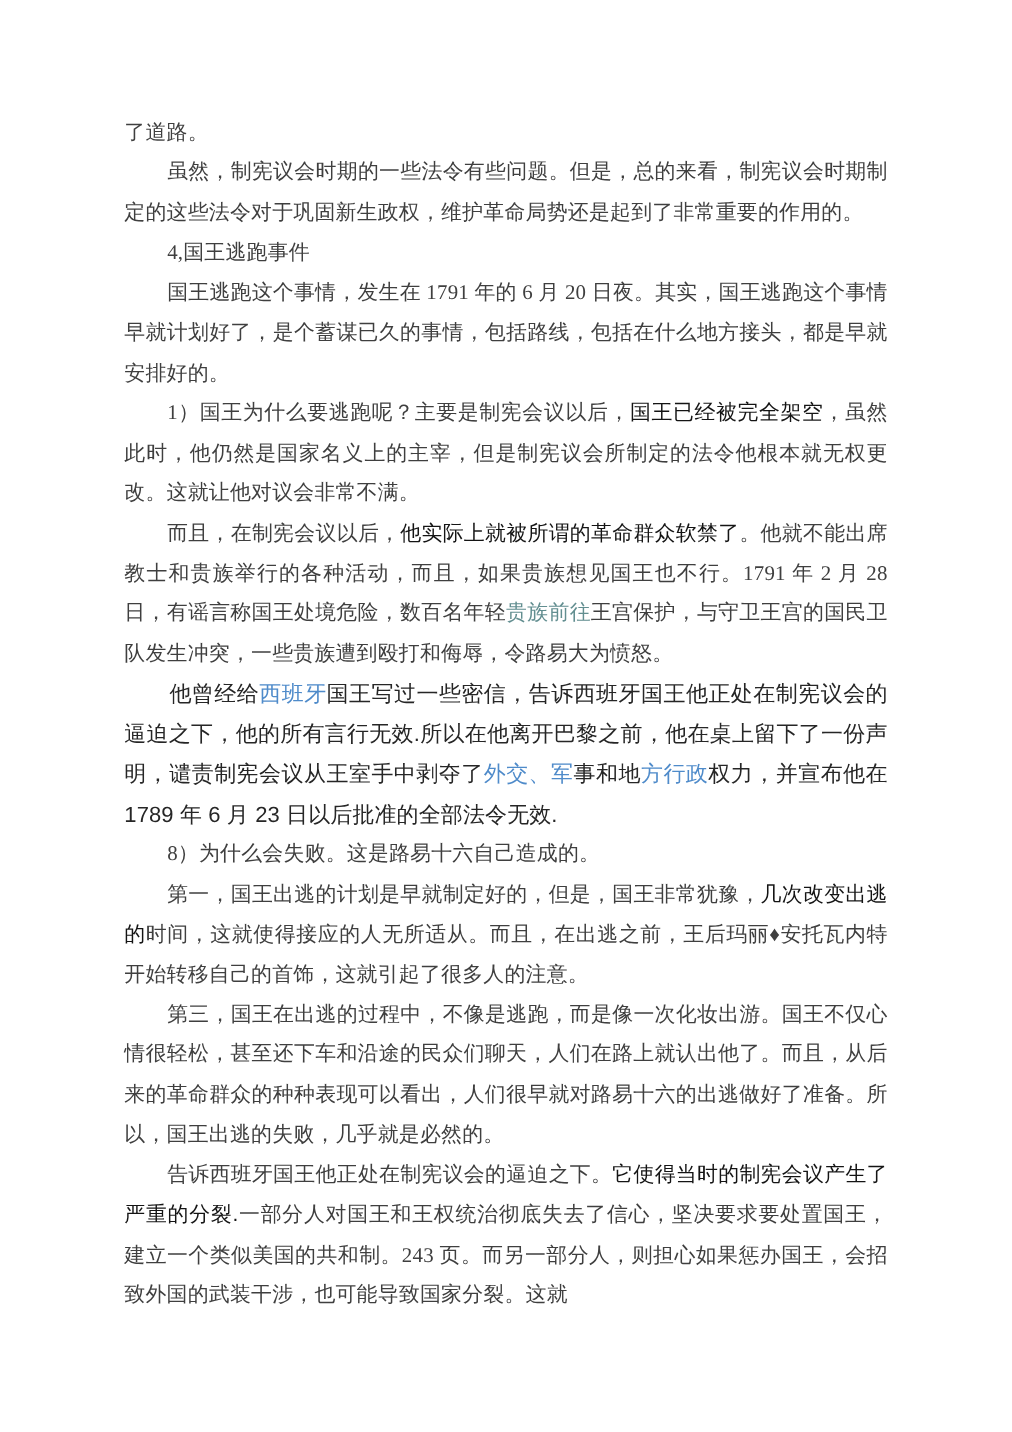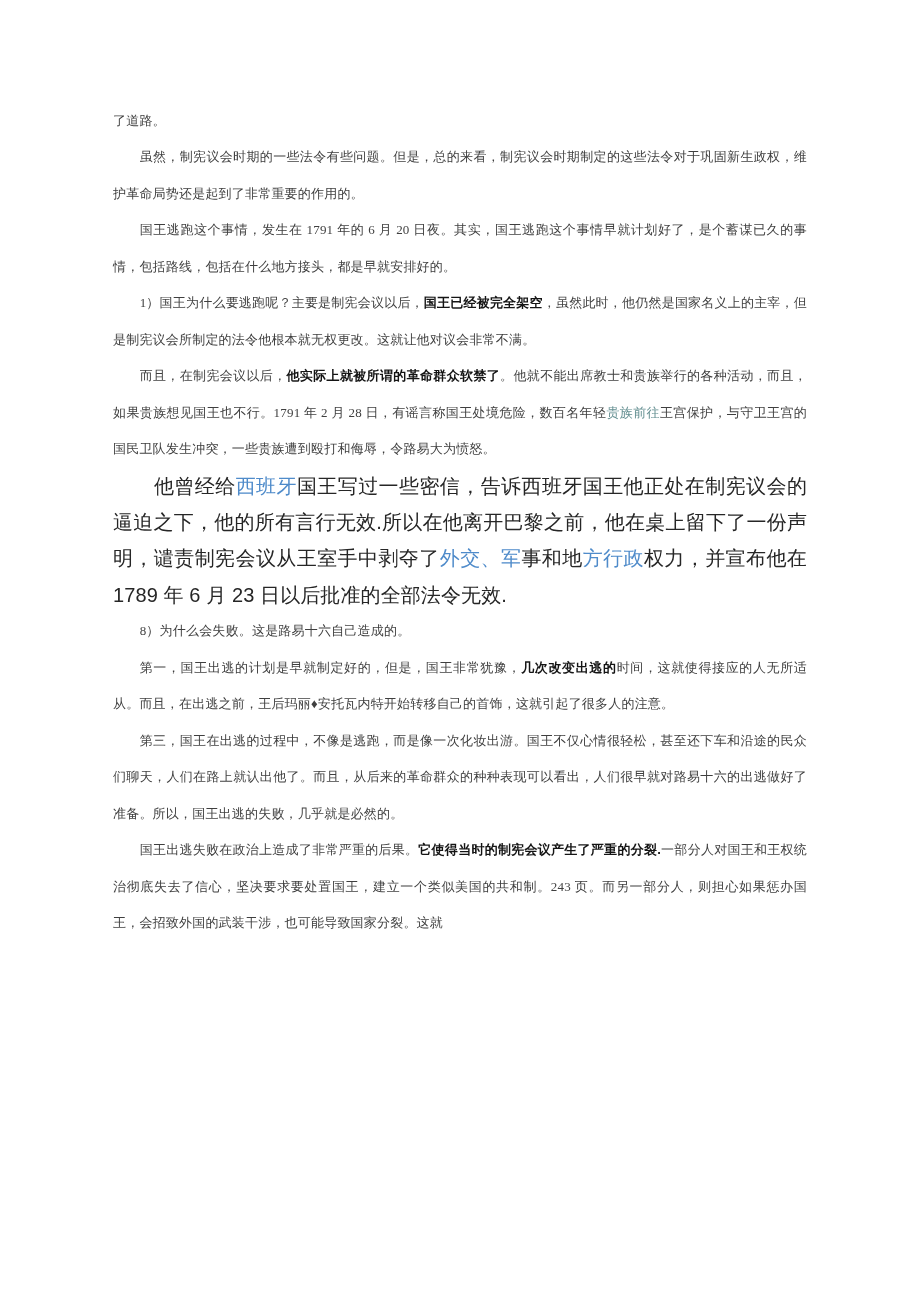--- a/index.html
+++ b/index.html
@@ -19,62 +19,63 @@
     padding: 103px 113px 0 113px;
     background: #ffffff;
   }
   .doc-body {
     width: 694px;
   }
   p.doc-par {
     margin: 0;
     padding: 0;
     font-family: "Liberation Serif", "DejaVu Serif", serif;
-    font-size: 13px;
+    font-size: 19px;
     line-height: 36.45px;
     color: var(--body-text, #3f3f3f);
     text-align: justify;
     letter-spacing: 0.2px;
   }
   p.doc-par.indent {
     text-indent: 2.05em;
   }
   
   p.doc-par.sans-par {
     font-family: "Liberation Sans", "DejaVu Sans", sans-serif;
     font-size: 20px;
     color: var(--sans-text, #262626);
     letter-spacing: 0.1px;
   }
   span.run-serif {  }
   span.run-bold {
     font-family: "Liberation Sans", "DejaVu Sans", sans-serif;
-    font-weight: bold;
+    font-weight: normal;
     color: var(--emphasis-text, #141414);
   }
   span.run-sans {
     font-family: "Liberation Sans", "DejaVu Sans", sans-serif;
     color: var(--sans-text, #262626);
   }
   span.run-blue {
     color: var(--link-blue, #4f8bca);
   }
   span.run-teal {
     color: var(--teal-text, #628e90);
   }
 </style>
 </head>
 <body style="background: rgb(255, 255, 255);">
 
 <div class="page">
   <div class="doc-body" id="doc-body">
       <p class="doc-par"><span class="run-serif">了道路。</span></p>
       <p class="doc-par indent"><span class="run-serif">虽然，制宪议会时期的一些法令有些问题。但是，总的来看，制宪议会时期制定的这些法令对于巩固新生政权，维护革命局势还是起到了非常重要的作用的。</span></p>
+      <p class="doc-par indent"><span class="run-serif">4,国王逃跑事件</span></p>
       <p class="doc-par indent"><span class="run-serif">国王逃跑这个事情，发生在 1791 年的 6 月 20 日夜。其实，国王逃跑这个事情早就计划好了，是个蓄谋已久的事情，包括路线，包括在什么地方接头，都是早就安排好的。</span></p>
       <p class="doc-par indent"><span class="run-serif">1）国王为什么要逃跑呢？主要是制宪会议以后，</span><span class="run-bold">国王已经被完全架空</span><span class="run-serif">，虽然此时，他仍然是国家名义上的主宰，但是制宪议会所制定的法令他根本就无权更改。这就让他对议会非常不满。</span></p>
       <p class="doc-par indent"><span class="run-serif">而且，在制宪会议以后，</span><span class="run-bold">他实际上就被所谓的革命群众软禁了</span><span class="run-serif">。他就不能出席教士和贵族举行的各种活动，而且，如果贵族想见国王也不行。1791 年 2 月 28 日，有谣言称国王处境危险，数百名年轻</span><span class="run-teal">贵族前往</span><span class="run-serif">王宫保护，与守卫王宫的国民卫队发生冲突，一些贵族遭到殴打和侮辱，令路易大为愤怒。</span></p>
       <p class="doc-par indent sans-par"><span class="run-sans">他曾经给</span><span class="run-sans run-blue">西班牙</span><span class="run-sans">国王写过一些密信，告诉西班牙国王他正处在制宪议会的逼迫之下，他的所有言行无效.所以在他离开巴黎之前，他在桌上留下了一份声明，谴责制宪会议从王室手中剥夺了</span><span class="run-sans run-blue">外交、军</span><span class="run-sans">事和地</span><span class="run-sans run-blue">方行政</span><span class="run-sans">权力，并宣布他在 1789 年 6 月 23 日以后批准的全部法令无效.</span></p>
       <p class="doc-par indent"><span class="run-serif">8）为什么会失败。这是路易十六自己造成的。</span></p>
       <p class="doc-par indent"><span class="run-serif">第一，国王出逃的计划是早就制定好的，但是，国王非常犹豫，</span><span class="run-bold">几次改变出逃的</span><span class="run-serif">时间，这就使得接应的人无所适从。而且，在出逃之前，王后玛丽♦安托瓦内特开始转移自己的首饰，这就引起了很多人的注意。</span></p>
       <p class="doc-par indent"><span class="run-serif">第三，国王在出逃的过程中，不像是逃跑，而是像一次化妆出游。国王不仅心情很轻松，甚至还下车和沿途的民众们聊天，人们在路上就认出他了。而且，从后来的革命群众的种种表现可以看出，人们很早就对路易十六的出逃做好了准备。所以，国王出逃的失败，几乎就是必然的。</span></p>
-      <p class="doc-par indent"><span class="run-serif">国王出逃失败在政治上造成了非常严重的后果。</span><span class="run-bold">它使得当时的制宪会议产生了严重的分裂.</span><span class="run-serif">一部分人对国王和王权统治彻底失去了信心，坚决要求要处置国王，建立一个类似美国的共和制。243 页。而另一部分人，则担心如果惩办国王，会招致外国的武装干涉，也可能导致国家分裂。这就</span></p>
+      <p class="doc-par indent"><span class="run-serif">告诉西班牙国王他正处在制宪议会的逼迫之下。</span><span class="run-bold">它使得当时的制宪会议产生了严重的分裂.</span><span class="run-serif">一部分人对国王和王权统治彻底失去了信心，坚决要求要处置国王，建立一个类似美国的共和制。243 页。而另一部分人，则担心如果惩办国王，会招致外国的武装干涉，也可能导致国家分裂。这就</span></p>
     </div>
 </div>
 
 </body></html>

